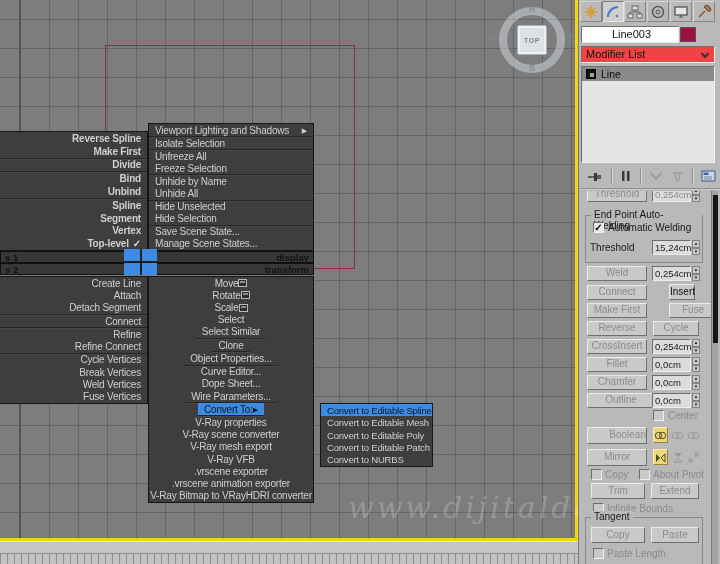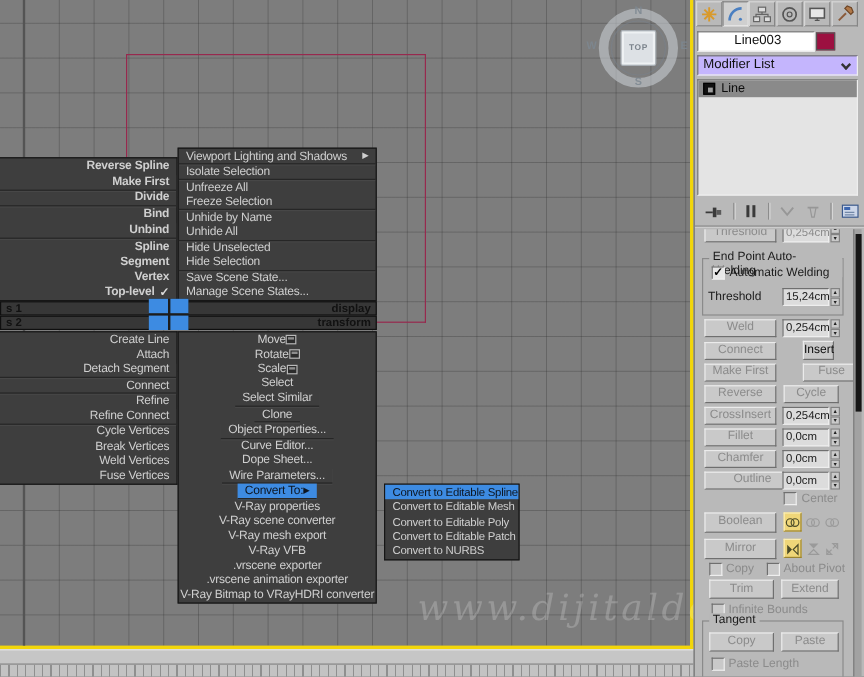--- a/index.html
+++ b/index.html
@@ -70,21 +70,21 @@
   .tab { position:absolute; top:1px; width:22px; height:21px; background:#b9b9b9;
     border:1px solid; border-color:#d6d6d6 #868686 #868686 #d6d6d6;
     display:flex; align-items:center; justify-content:center; }
   .tab.active { background:#cfcfcf; border-color:#808080 #e8e8e8 #e8e8e8 #808080; }
 
   .namefield { position:absolute; left:2px; top:26px; width:98px; height:17px; background:#ffffff;
     border:1px solid; border-color:#6f6f6f #eee #eee #6f6f6f; font-size:11px; color:#111;
     padding:1px 0 0 3px;text-align:center; }
   .swatch { position:absolute; left:101px; top:27px; width:16px; height:15px;
     border:1px solid #555; }
-  .combo { position:absolute; left:2px; top:46px; width:134px; height:17px; background:#c4b5fd;
+  .combo { position:absolute; left:2px; top:46px; width:134px; height:17px; background:#ef4444;
     border:1px solid; border-color:#6f6f6f #eee #eee #6f6f6f; font-size:11px; color:#111;
     padding:1px 0 0 4px; }
   .combo .chev { position:absolute; right:6px; top:4px; width:6px; height:6px;
     border-right:2px solid #333; border-bottom:2px solid #333; transform:rotate(45deg); }
   .stackbox { position:absolute; left:2px; top:66px; width:134px; height:97px; background:#e4e4e4;
     border:1px solid; border-color:#6f6f6f #eee #eee #6f6f6f; }
   .stackrow { height:14px; background:#8a8a8a; display:flex; align-items:center; gap:5px;
     padding:0 4px; font-size:10.5px; color:#0c0c0c; }
   .stackicon { width:10px; height:10px; background:#111; border:1px solid #000; position:relative; }
   .stackicon::after { content:""; position:absolute; left:3px; top:3px; width:4px; height:4px;
@@ -484,31 +484,31 @@
         <span>▼</span>
       </div>
 
     <div class="pbtn" style="left:8px;top:375px;width:60px;">Chamfer</div>
     <div class="pfld" style="left:73px;top:375px;">0,0cm</div>
     <div class="pspin" style="left:113px;top:375px;">
         <span>▲</span>
         <span>▼</span>
       </div>
 
-    <div class="pbtn" style="left:8px;top:393px;width:80px;">Outline</div>
+    <div class="pbtn" style="left:8px;top:393px;width:68px;">Outline</div>
     <div class="pfld" style="left:73px;top:393px;">0,0cm</div>
     <div class="pspin" style="left:113px;top:393px;">
         <span>▲</span>
         <span>▼</span>
       </div>
 
     <div class="pcb dis" style="left:74px;top:410px;"></div>
     <div class="plabel dis" style="left:89px;top:410px;">Center</div>
 
-    <div class="pbtn tall" style="left:8px;top:427px;width:60px;">Boolean</div>
+    <div class="pbtn tall" style="left:8px;top:427px;width:60px;text-align:right;">Boolean</div>
     <div class="iconbtn on" style="left:74px;top:427px;">
         <svg width="13" height="13">
           <circle cx="4.5" cy="6.5" r="3.2" stroke="#4a4a28" fill="none"></circle>
           <circle cx="8.5" cy="6.5" r="3.2" stroke="#4a4a28" fill="none"></circle>
         </svg>
       </div>
     <div class="iconbtn" style="border:none;background:none;left:91px;top:427px;">
         <svg width="13" height="13">
           <circle cx="4.5" cy="6.5" r="3.2" stroke="#9a9a9a" fill="none"></circle>
           <circle cx="8.5" cy="6.5" r="3.2" stroke="#9a9a9a" fill="none"></circle>

